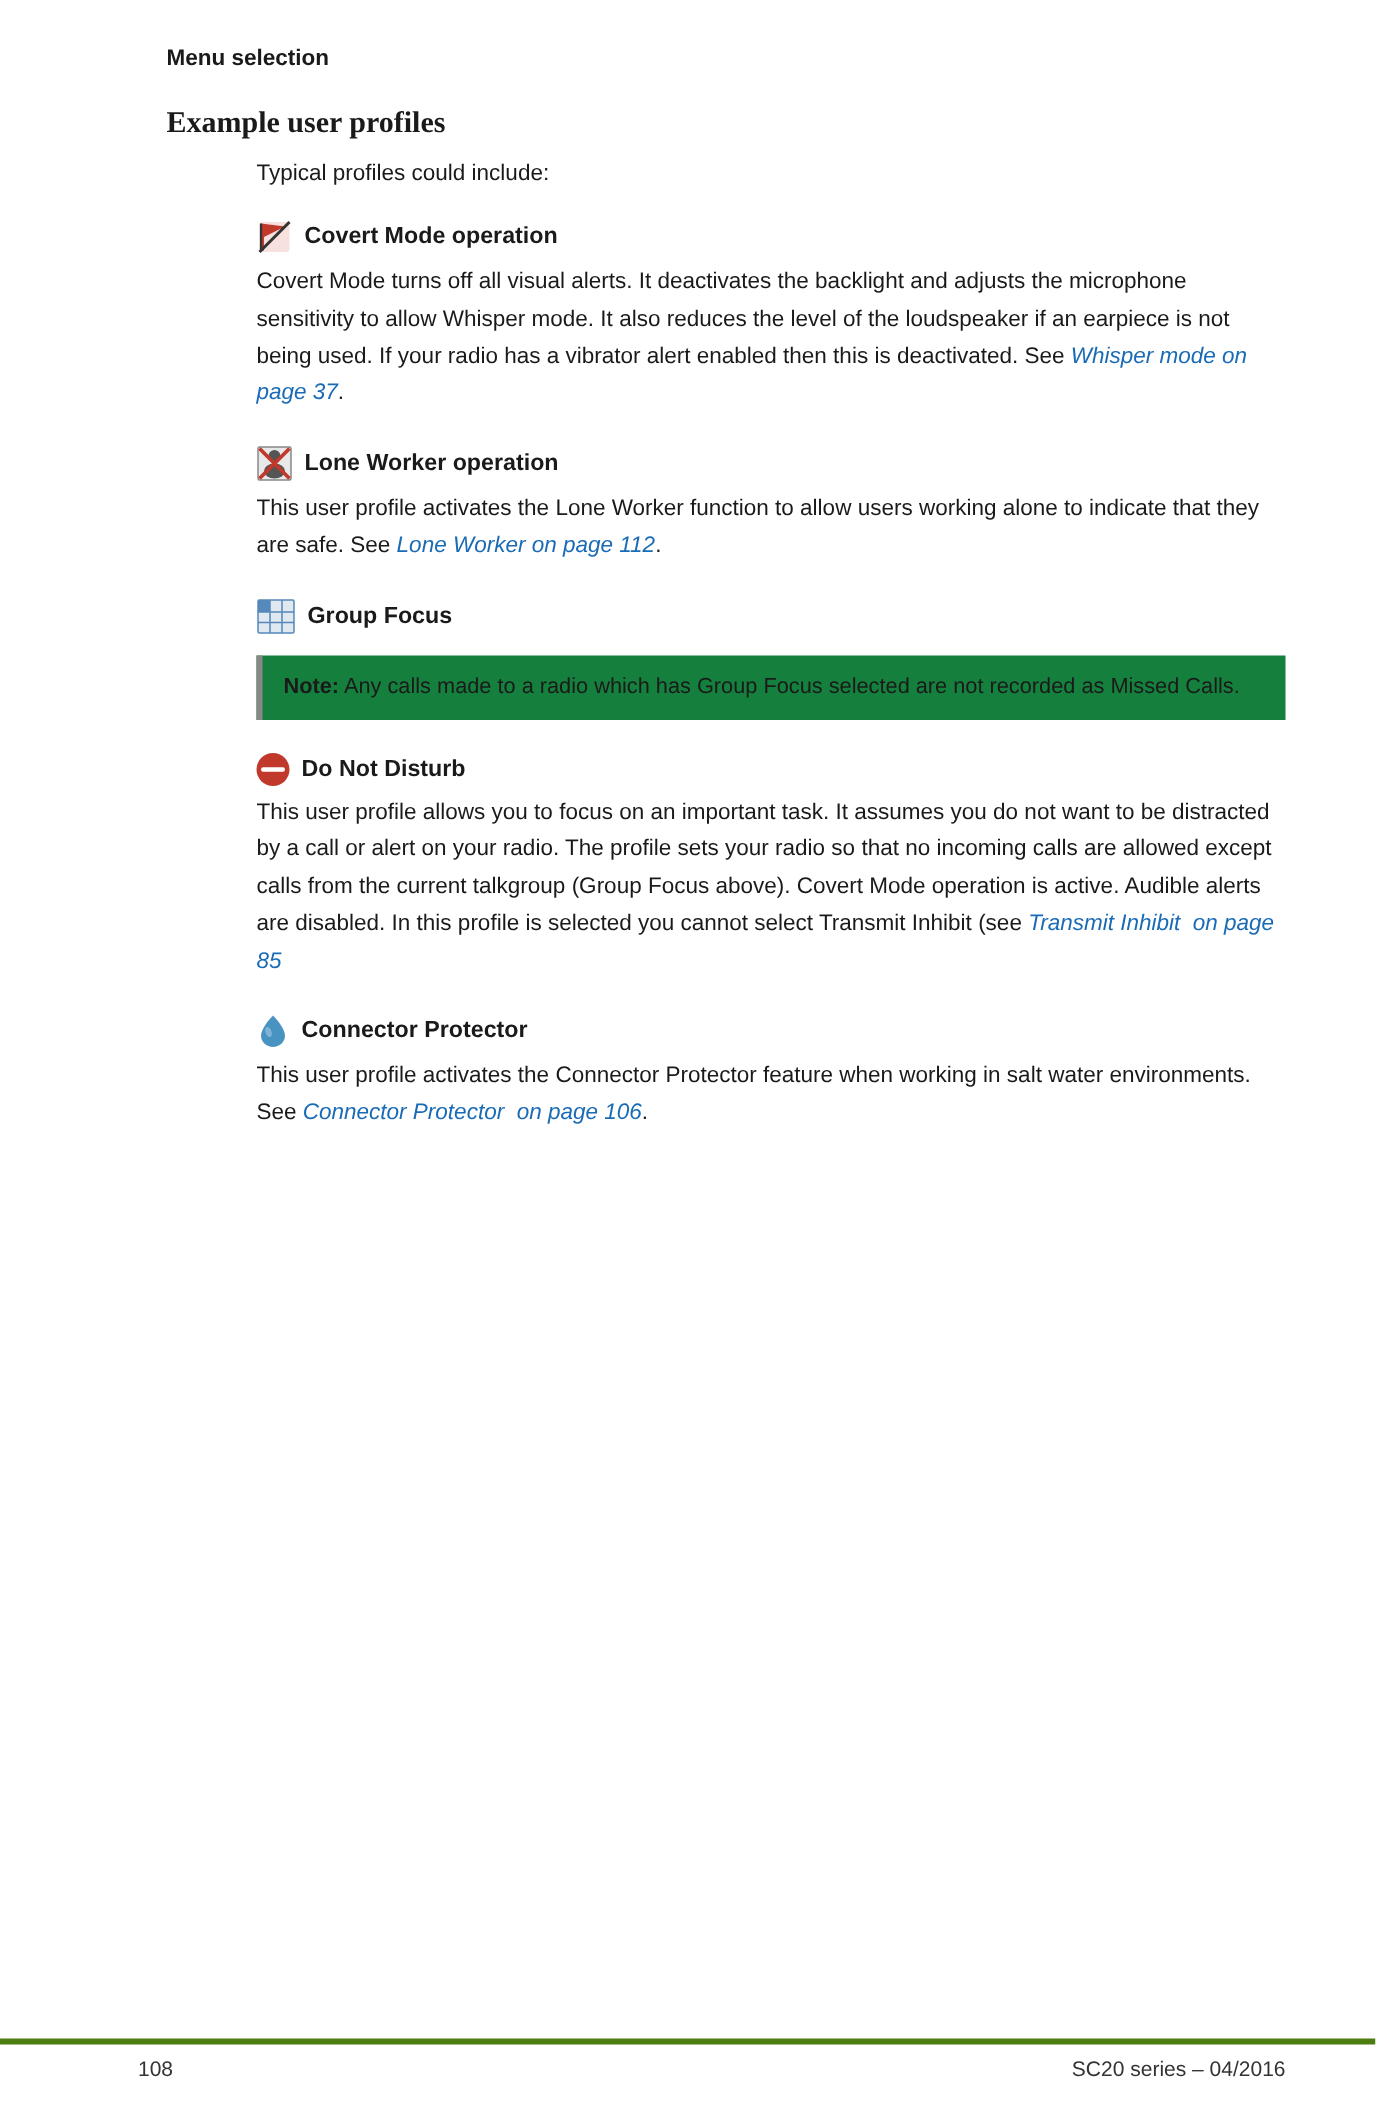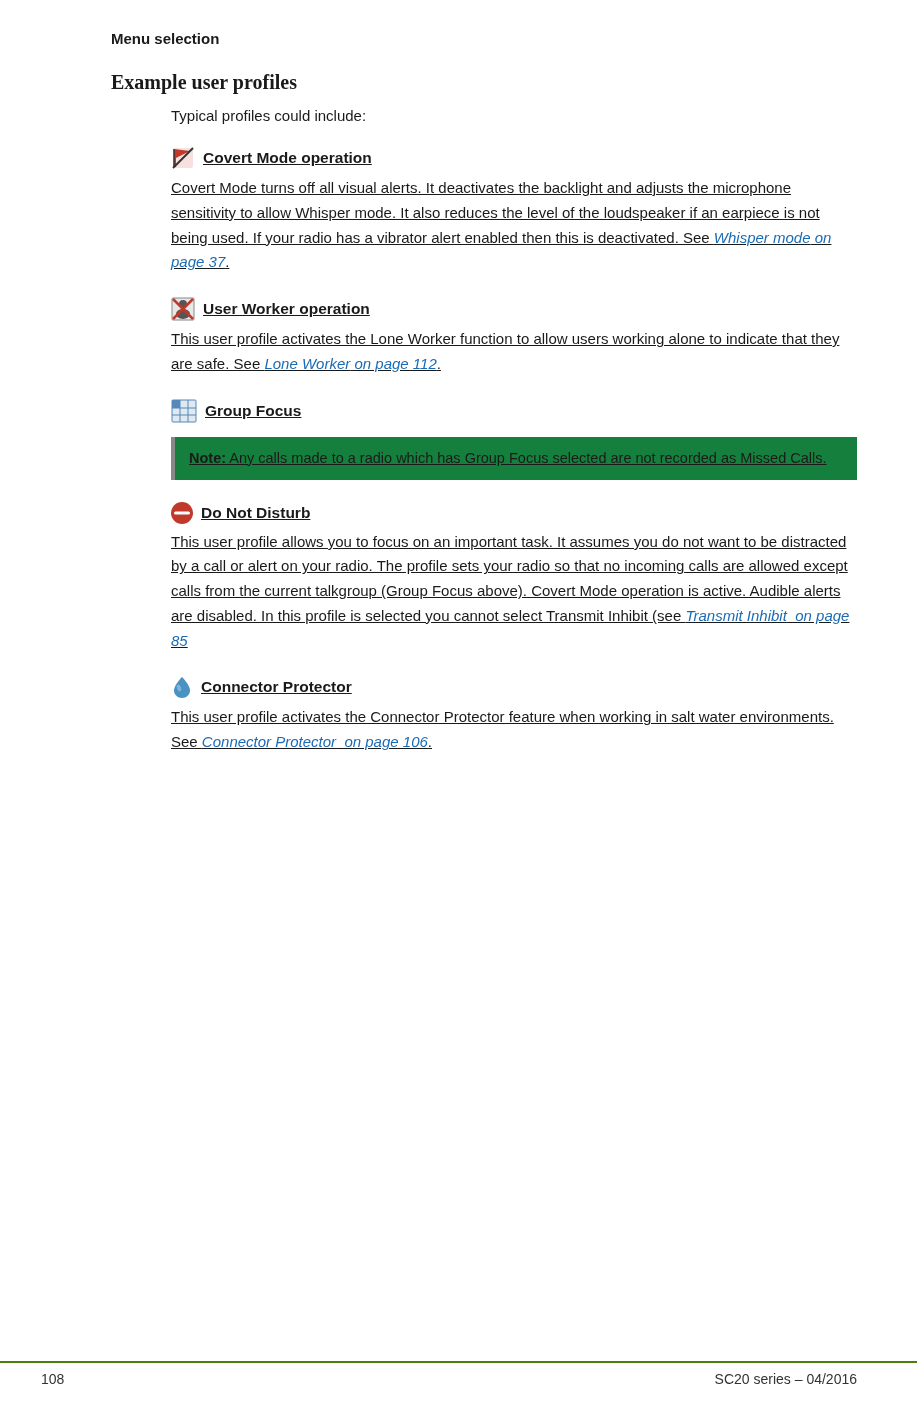--- a/index.html
+++ b/index.html
@@ -54,21 +54,20 @@
     .intro-text {
       margin-left: 60px;
       margin-bottom: 18px;
       font-size: 15px;
       line-height: 1.6;
     }
 
     .profile-section {
       margin-left: 60px;
       margin-bottom: 22px;
-      text-decoration: underline;
     }
 
     .profile-title {
       font-weight: bold;
       font-size: 15.5px;
       margin-bottom: 6px;
       display: flex;
       align-items: center;
       gap: 8px;
     }
@@ -127,24 +126,24 @@
       display: inline-block;
     }
 
     .page-footer {
       position: absolute;
       bottom: 18px;
       left: 0;
       right: 0;
       display: flex;
       justify-content: space-between;
-      padding: 0 60px 0 41px;
+      padding: 0 60px 0 92px;
       font-size: 14px;
       color: #333;
-      border-top: 2px solid #4d7c0f;
+      border-top: 4px solid #4d7c0f;
       padding-top: 8px;
     }
 
     .section-gap {
       margin-top: 6px;
     }
   </style>
 </head>
 <body>
 
@@ -188,21 +187,21 @@
         <svg class="icon-svg" width="24" height="24" viewBox="0 0 24 24">
           <rect x="1" y="1" width="22" height="22" rx="1" fill="#e8e8e8" stroke="#888" stroke-width="1"></rect>
 
           <circle cx="12" cy="7" r="4" fill="#555"></circle>
           <ellipse cx="12" cy="17" rx="7" ry="5" fill="#555"></ellipse>
 
           <line x1="2" y1="2" x2="22" y2="22" stroke="#c0392b" stroke-width="2.5"></line>
           <line x1="22" y1="2" x2="2" y2="22" stroke="#c0392b" stroke-width="2.5"></line>
         </svg>
       </span>
-      <span>User Worker operation</span>
+      <span>Lone Worker operation</span>
     </div>
     <div class="profile-body">
       This user profile activates the Lone Worker function to allow users working alone to indicate that they are safe. See <a class="link-text"><em>Lone Worker</em> on page 112</a>.
     </div>
   </div>
 
   <div class="profile-section section-gap">
     <div class="profile-title">
       <span>
         <svg class="icon-svg" width="26" height="24" viewBox="0 0 26 24">

